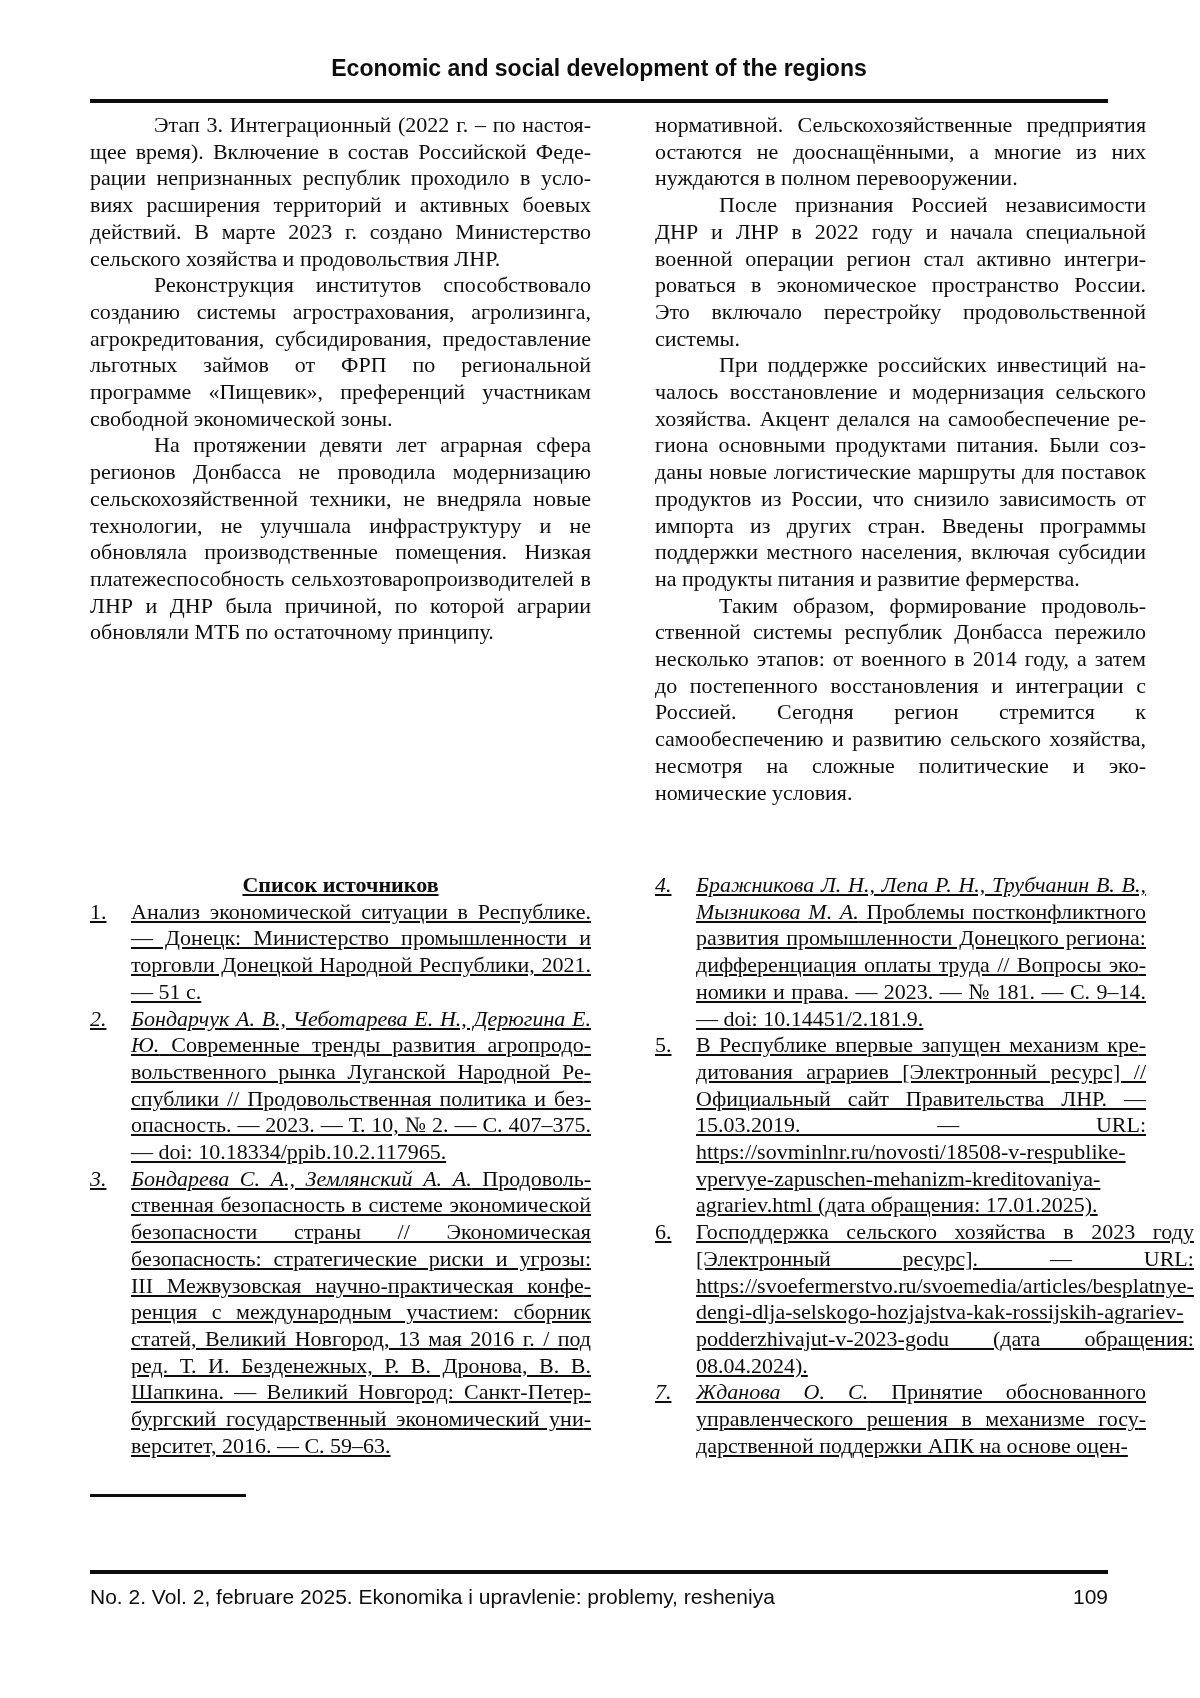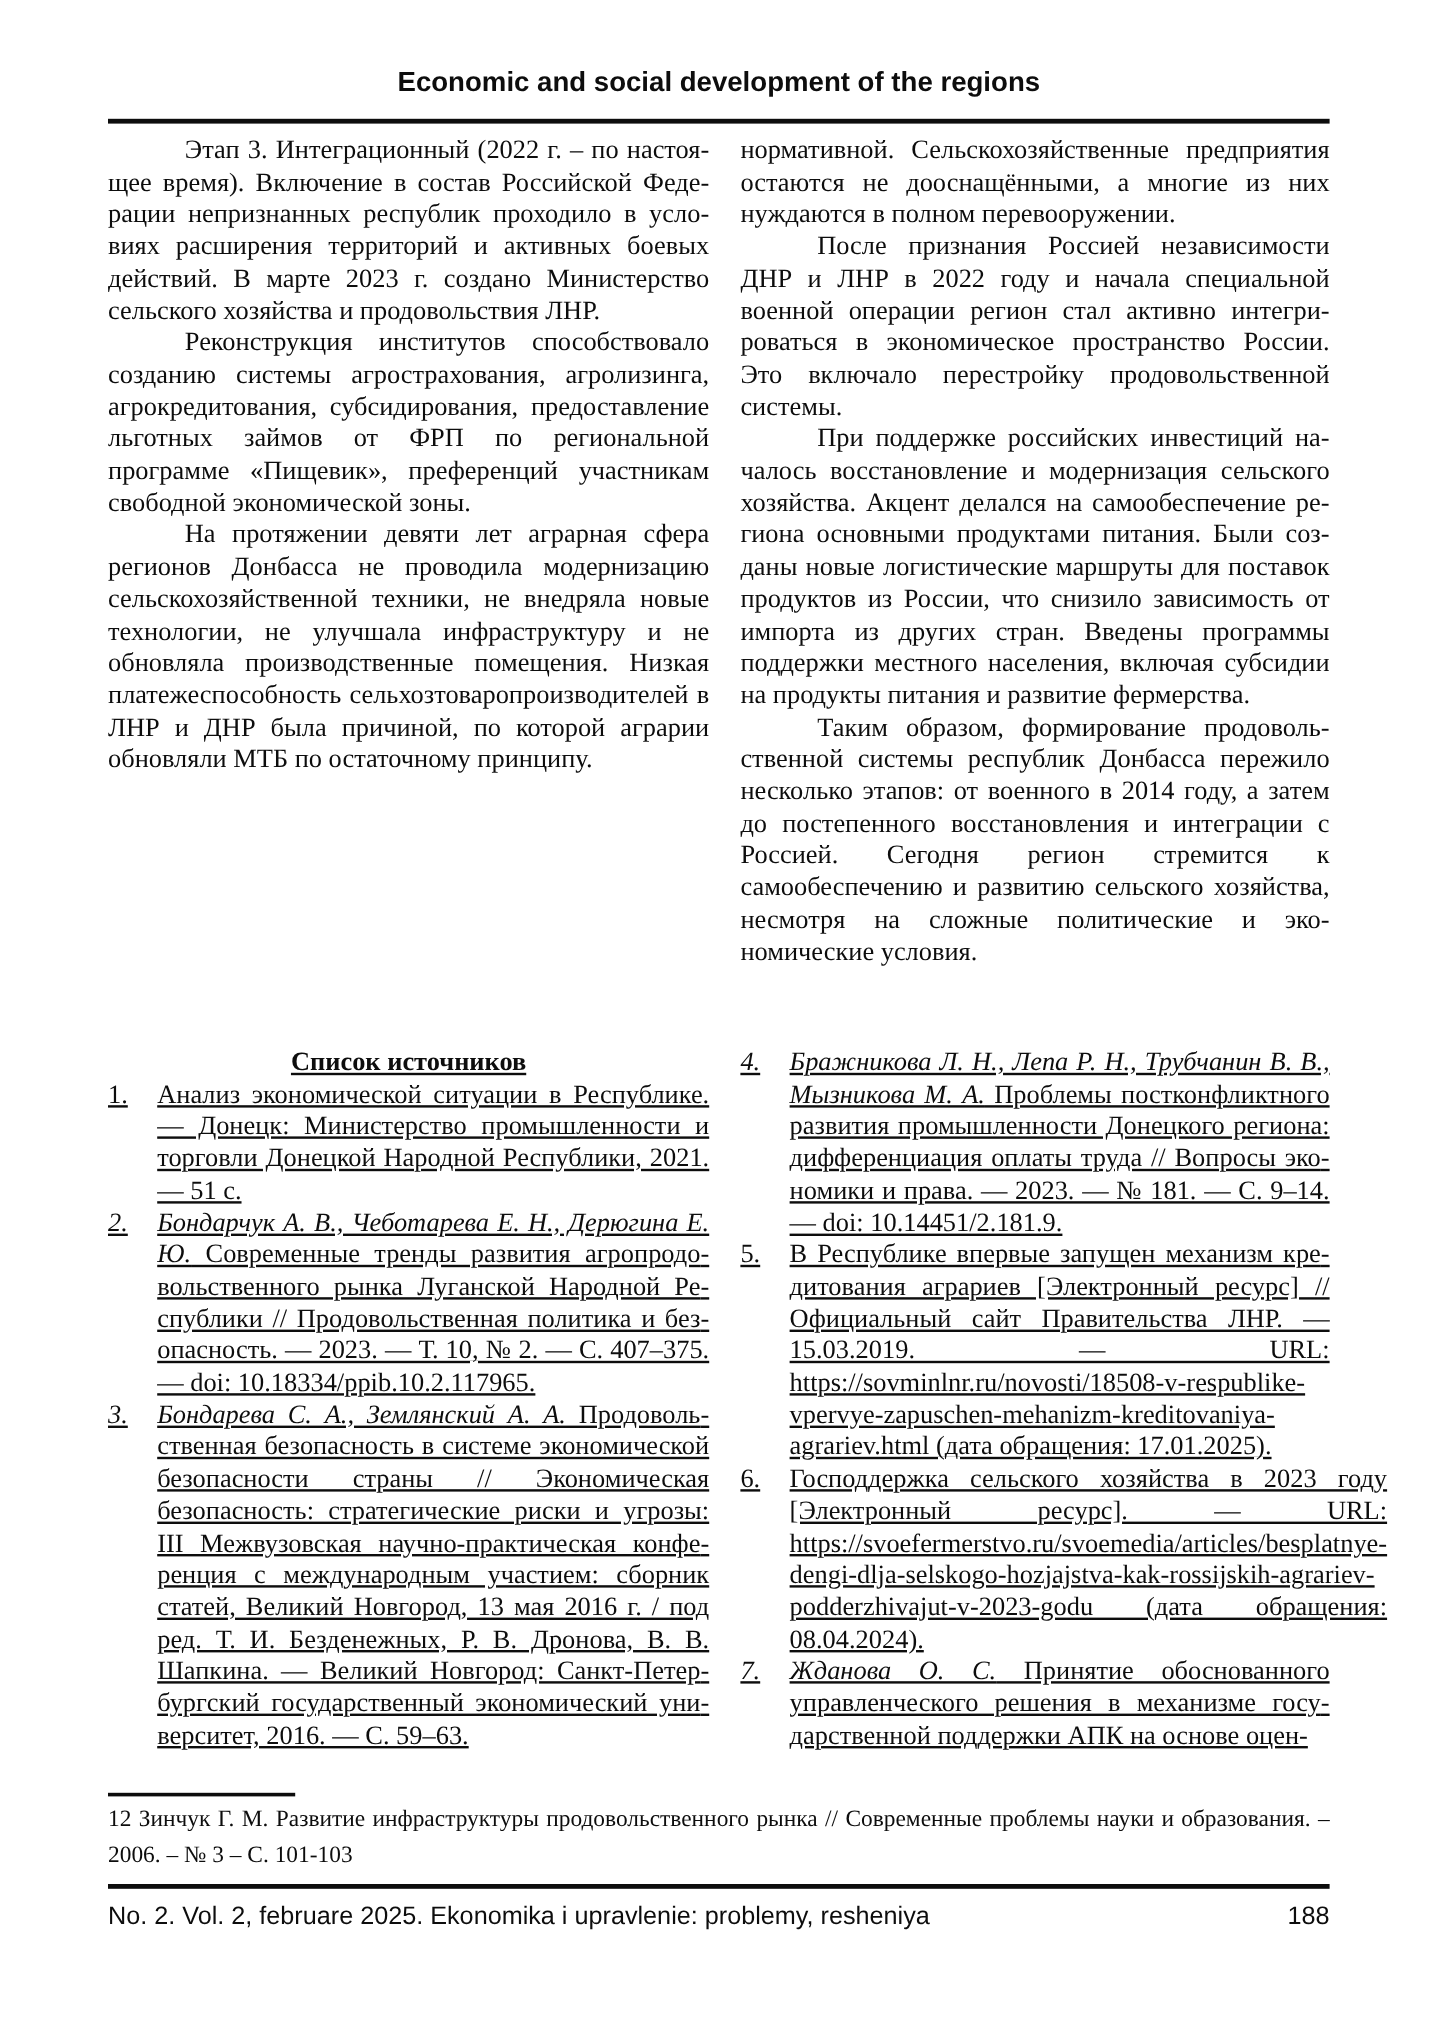--- a/index.html
+++ b/index.html
@@ -14,21 +14,21 @@
     font-family:"Liberation Sans","DejaVu Sans",sans-serif;
     font-weight:bold;font-size:23px;line-height:28px;text-align:center;
   }
   .rule{position:absolute;left:90px;width:1018px;background:#0d0d0d;}
   .rule-header{top:99px;height:4px;}
   .rule-footer{top:1570px;height:4px;}
   .cols{position:absolute;left:90px;width:1018px;display:flex;}
   .body-cols{top:112px;}
   .refs-cols{top:872px;text-decoration:underline;}
   .colL{width:501px;flex:none;margin-right:26px;}
-  .colR{width:491px;flex:none;}
+  .colR{width:491px;flex:none;margin-left:38px;}
   .para{
     font-size:22px;line-height:26.7px;text-align:justify;
     overflow-wrap:break-word;
   }
   .para.ind{text-indent:64px;}
   .sup{font-size:13px;position:relative;top:-8px;line-height:0;}
   .it{font-style:italic;}
   .refs-heading{
     font-size:22px;line-height:26.7px;font-weight:bold;text-align:center;
   }
@@ -104,21 +104,20 @@
           </div>
           <div class="ref">
             <div class="ref-num it">7.</div>
             <div class="ref-body"><span class="it">Жданова О. С.</span><span> Принятие обоснованного управленческого решения в механизме госу­дарственной поддержки АПК на основе оцен-</span></div>
           </div>
         </div>
     </div>
   </div>
 
   <div class="footnote-rule"></div>
-  <div class="footnote">12 Зинчук Г. М. Развитие инфраструктуры продовольственного рынка // Современные проблемы науки и образо­вания. – 2006. – № 3 – С. 101-103</div>
 
   <div class="rule rule-footer"></div>
   <div class="footer-row">
     <span>No. 2. Vol. 2, februare 2025. Ekonomika i upravlenie: problemy, resheniya</span>
-    <span>188</span>
+    <span>109</span>
   </div>
 
 </div>
 
 </body></html>

